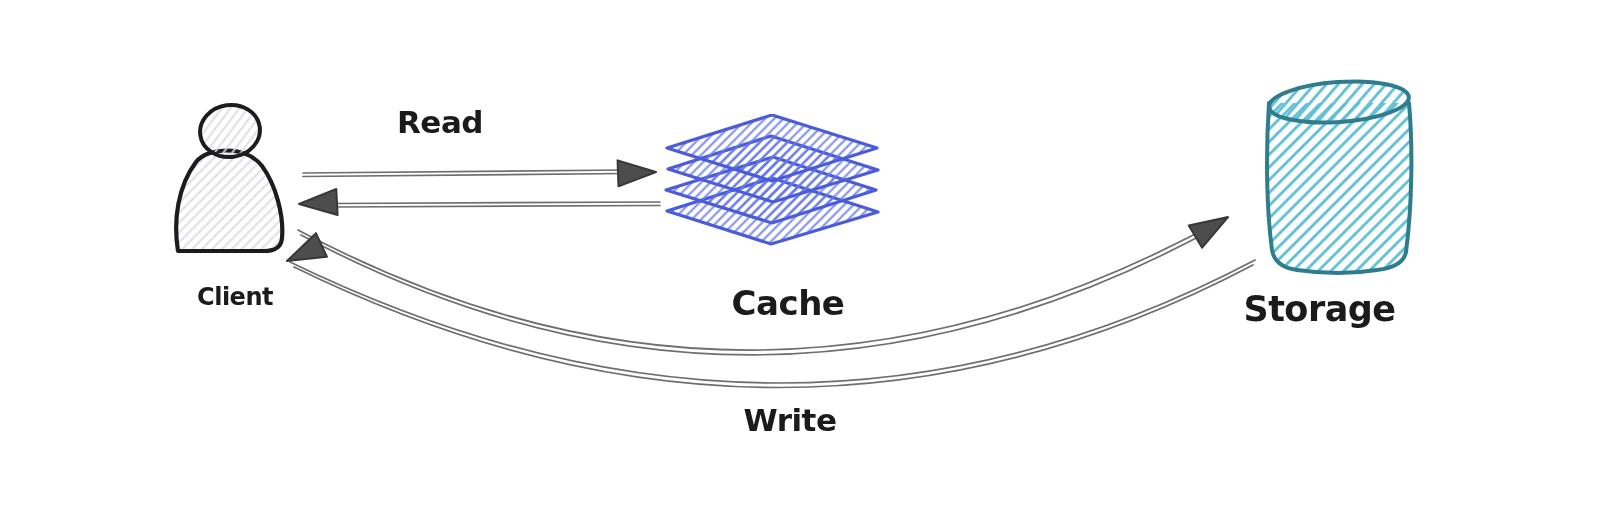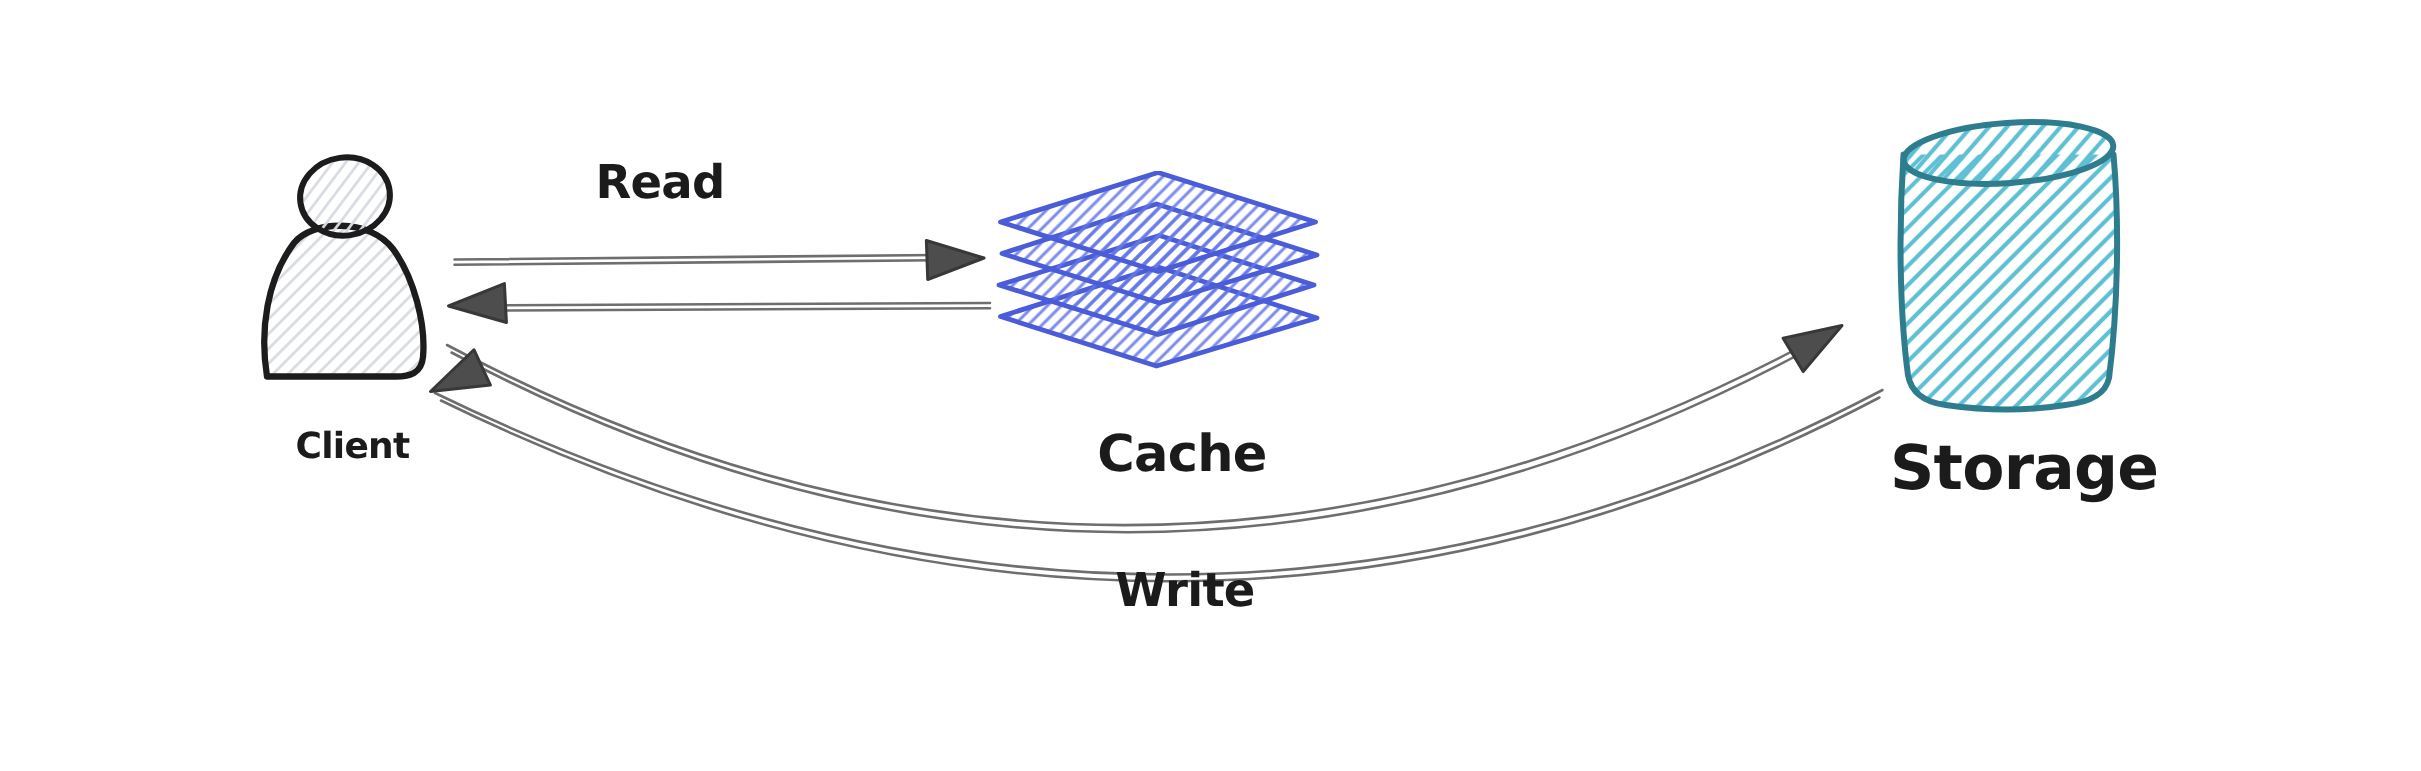--- a/index.html
+++ b/index.html
@@ -21,23 +21,23 @@
     color: #1b1b1b;
     font-weight: 700;
     text-align: center;
     line-height: 1.15;
     letter-spacing: -0.5px;
     white-space: nowrap;
     user-select: none;
   }
   .lbl-client  { left: 150px; top: 284px; width: 170px; font-size: 24px; }
   .lbl-cache   { left: 708px; top: 263px; width: 160px; font-size: 34px; margin-top: 21px; }
-  .lbl-storage { left: 1260px; top: 289px; width: 175px; font-size: 41px; }
+  .lbl-storage { left: 1232px; top: 289px; width: 175px; font-size: 35px; }
   .lbl-read    { left: 370px; top: 105px; width: 140px; font-size: 31px; }
-  .lbl-write   { left: 710px; top: 377px; width: 160px; font-size: 31px; text-align: center; }
+  .lbl-write   { left: 710px; top: 403px; width: 160px; font-size: 31px; text-align: center; }
   svg { display: block; }
 </style>
 </head>
 <body>
 
 <div class="canvas">
 
   <svg class="abs" style="left:170px; top:98px;" width="120" height="158" viewBox="0 0 120 158">
     <defs>
       <pattern id="hatch-person" width="7" height="7" patternUnits="userSpaceOnUse" patternTransform="rotate(-45)">

